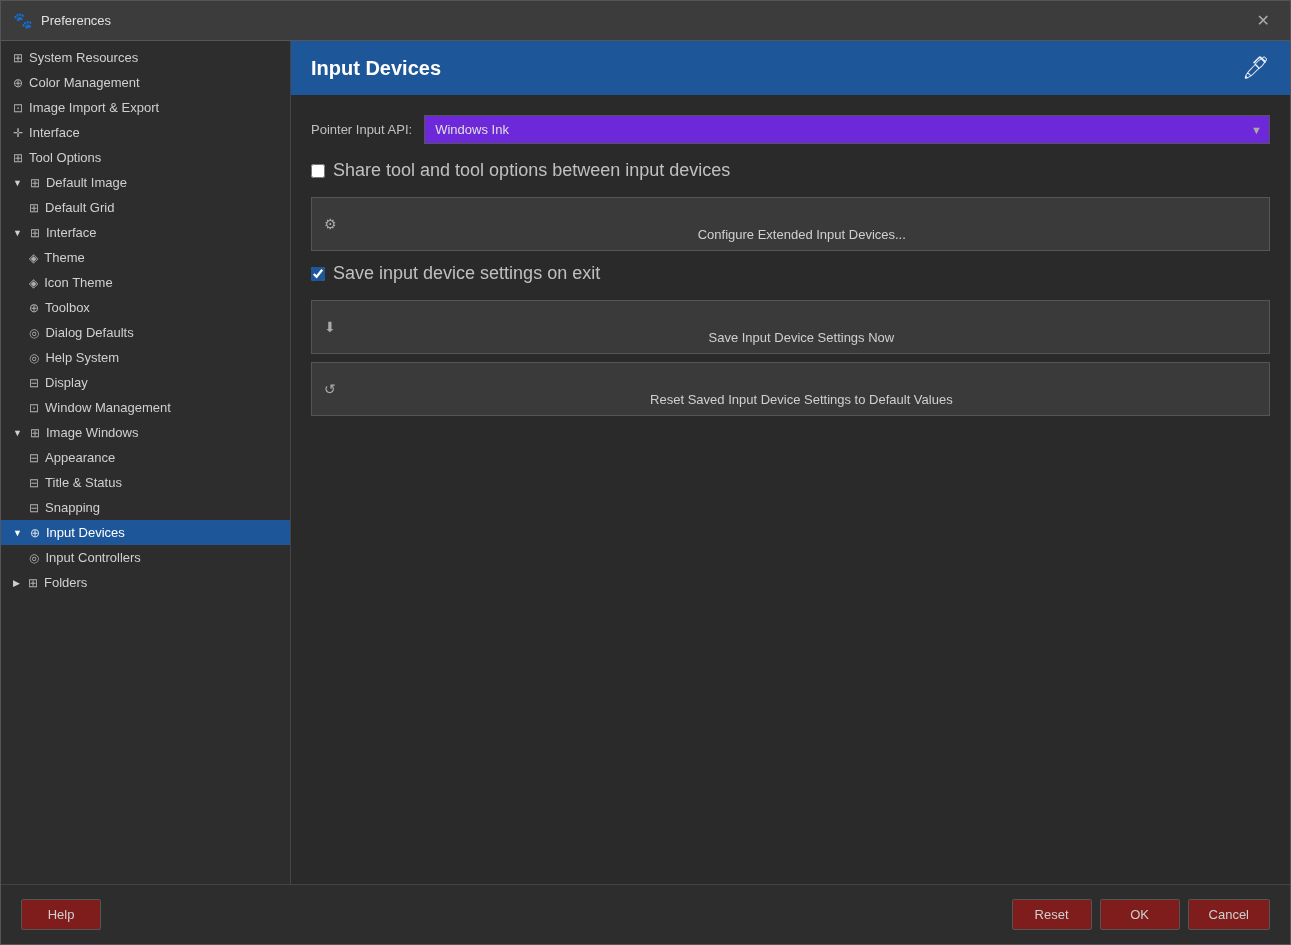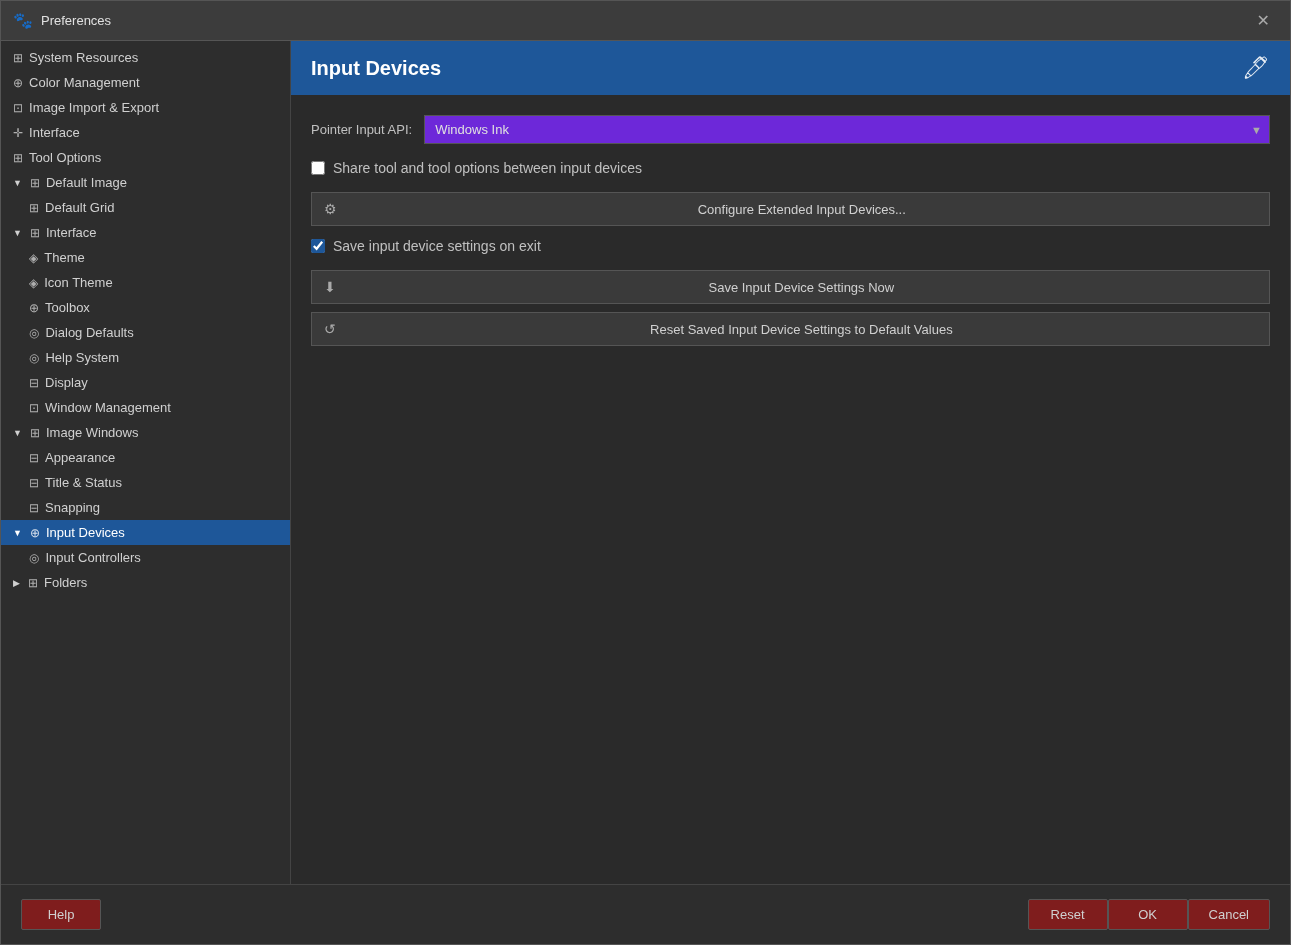--- a/index.html
+++ b/index.html
@@ -163,21 +163,21 @@
       padding: 4px 0;
     }
     .checkbox-row input[type="checkbox"] {
       width: 14px;
       height: 14px;
       cursor: pointer;
       accent-color: #1e5799;
     }
     .checkbox-label {
       color: #c0c0c0;
-      font-size: 14px;
+      font-size: 18px;
       cursor: pointer;
     }
     .action-button-row {
       margin-bottom: 8px;
     }
     .action-button {
       width: 100%;
       background: #3a3a3a;
       border: 1px solid #555;
       color: #d0d0d0;
@@ -191,20 +191,21 @@
     }
     .action-button-icon {
       font-size: 14px;
       color: #aaa;
       flex-shrink: 0;
     }
     .action-button-text {
       flex: 1;
       text-align: center;
       color: #d0d0d0;
+      margin-top: 21px;
     }
     .footer {
       height: 60px;
       background: #2d2d2d;
       border-top: 1px solid #444;
       display: flex;
       align-items: center;
       padding: 0 20px;
       flex-shrink: 0;
     }
@@ -216,20 +217,21 @@
       border: 1px solid #555;
       color: #d0d0d0;
       padding: 7px 20px;
       font-size: 13px;
       cursor: pointer;
       border-radius: 2px;
       min-width: 80px;
     }
     .footer-right {
       display: flex;
+      gap: 8px;
     }
   </style>
 </head>
 <body>
 
 <div class="window">
 
   <div class="titlebar">
     <div class="titlebar-icon">
       <span>🐾</span>

